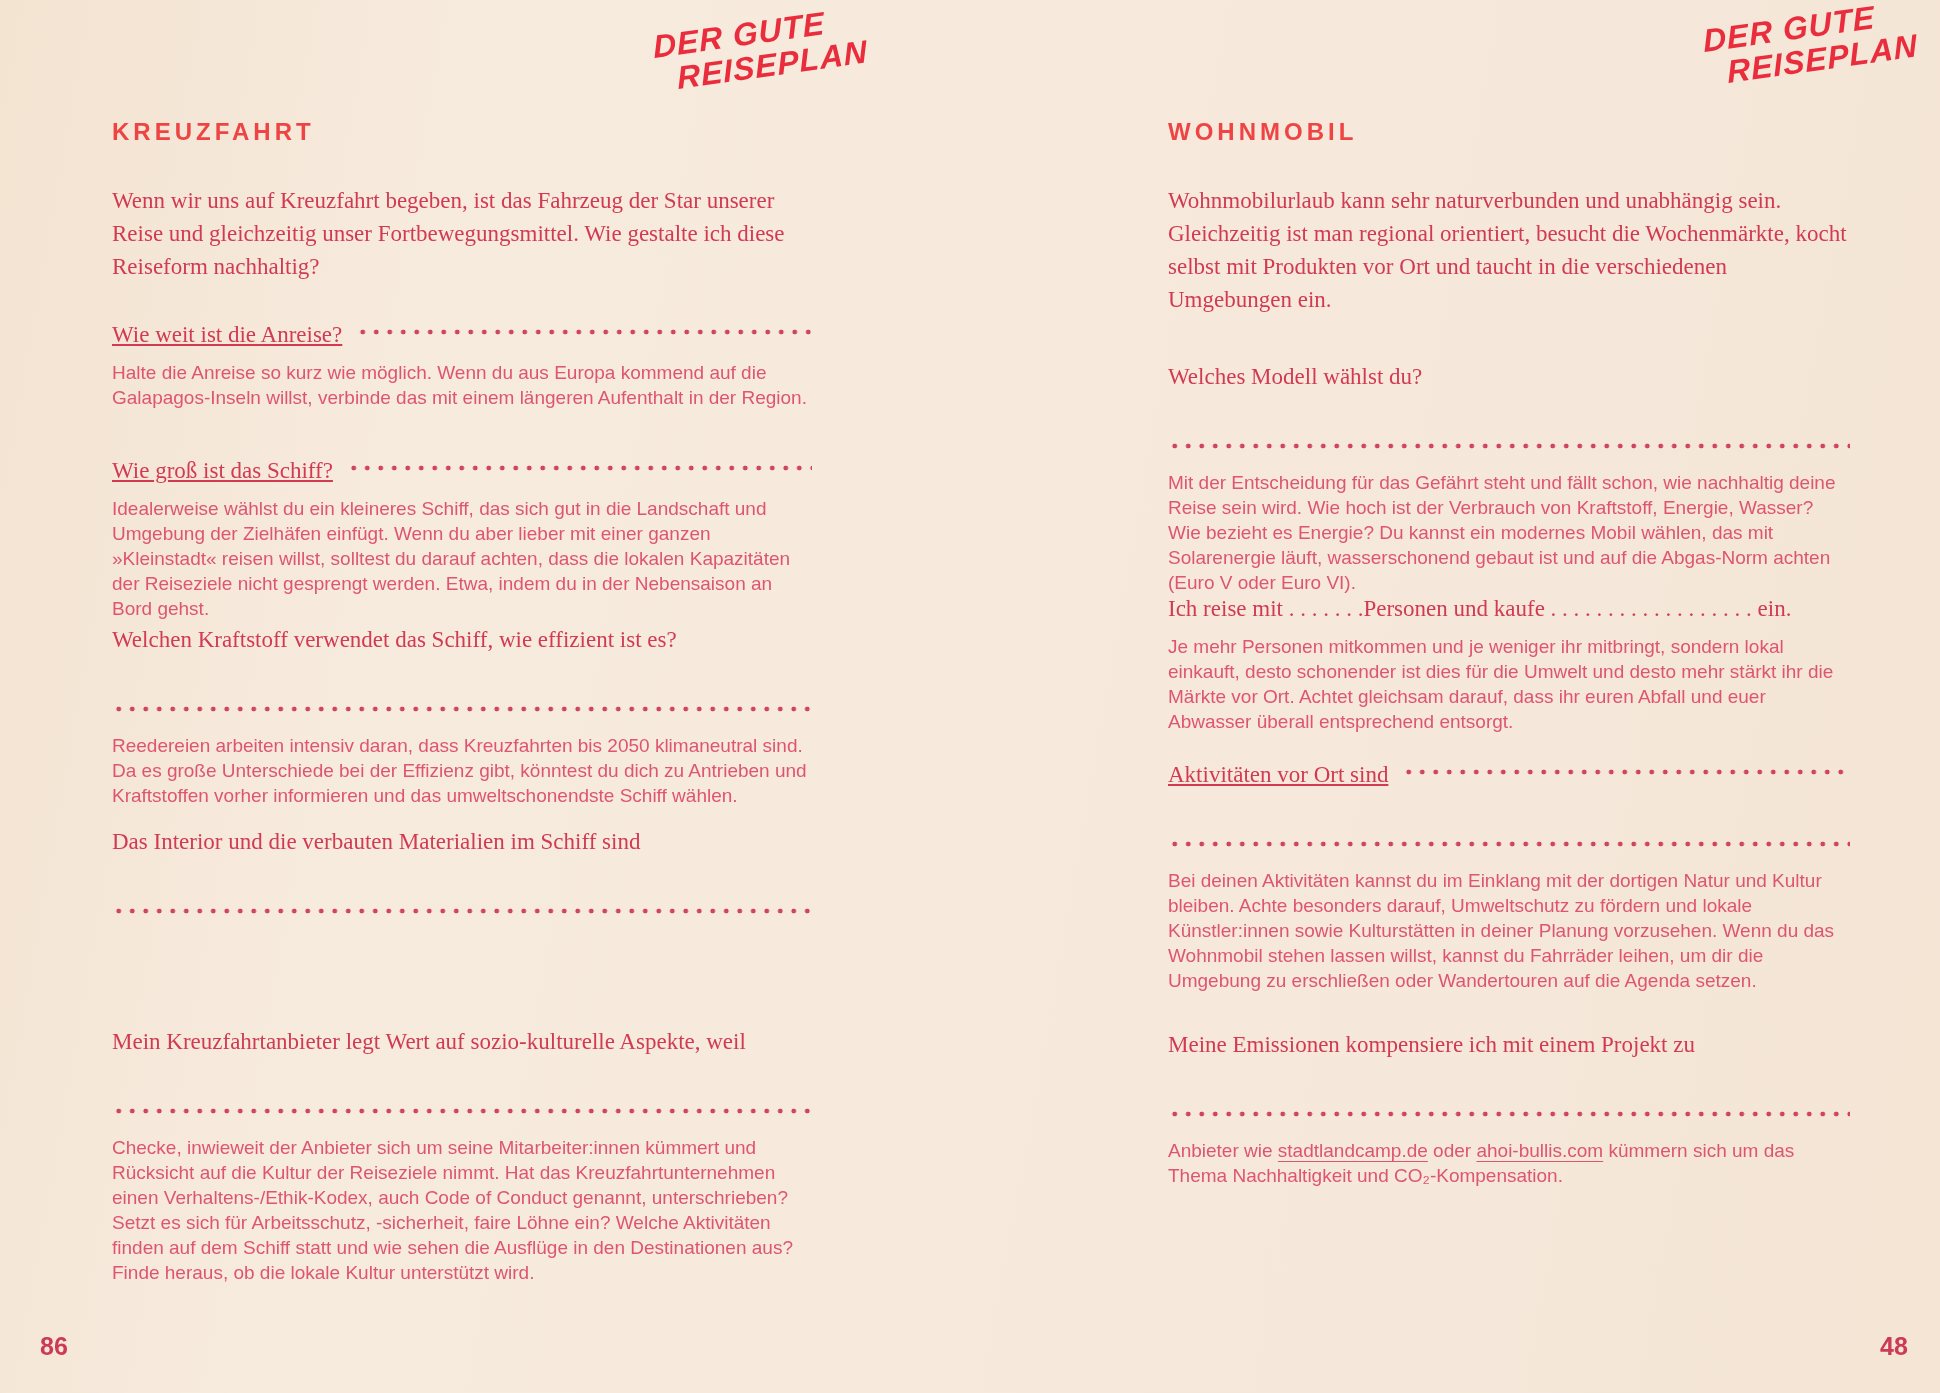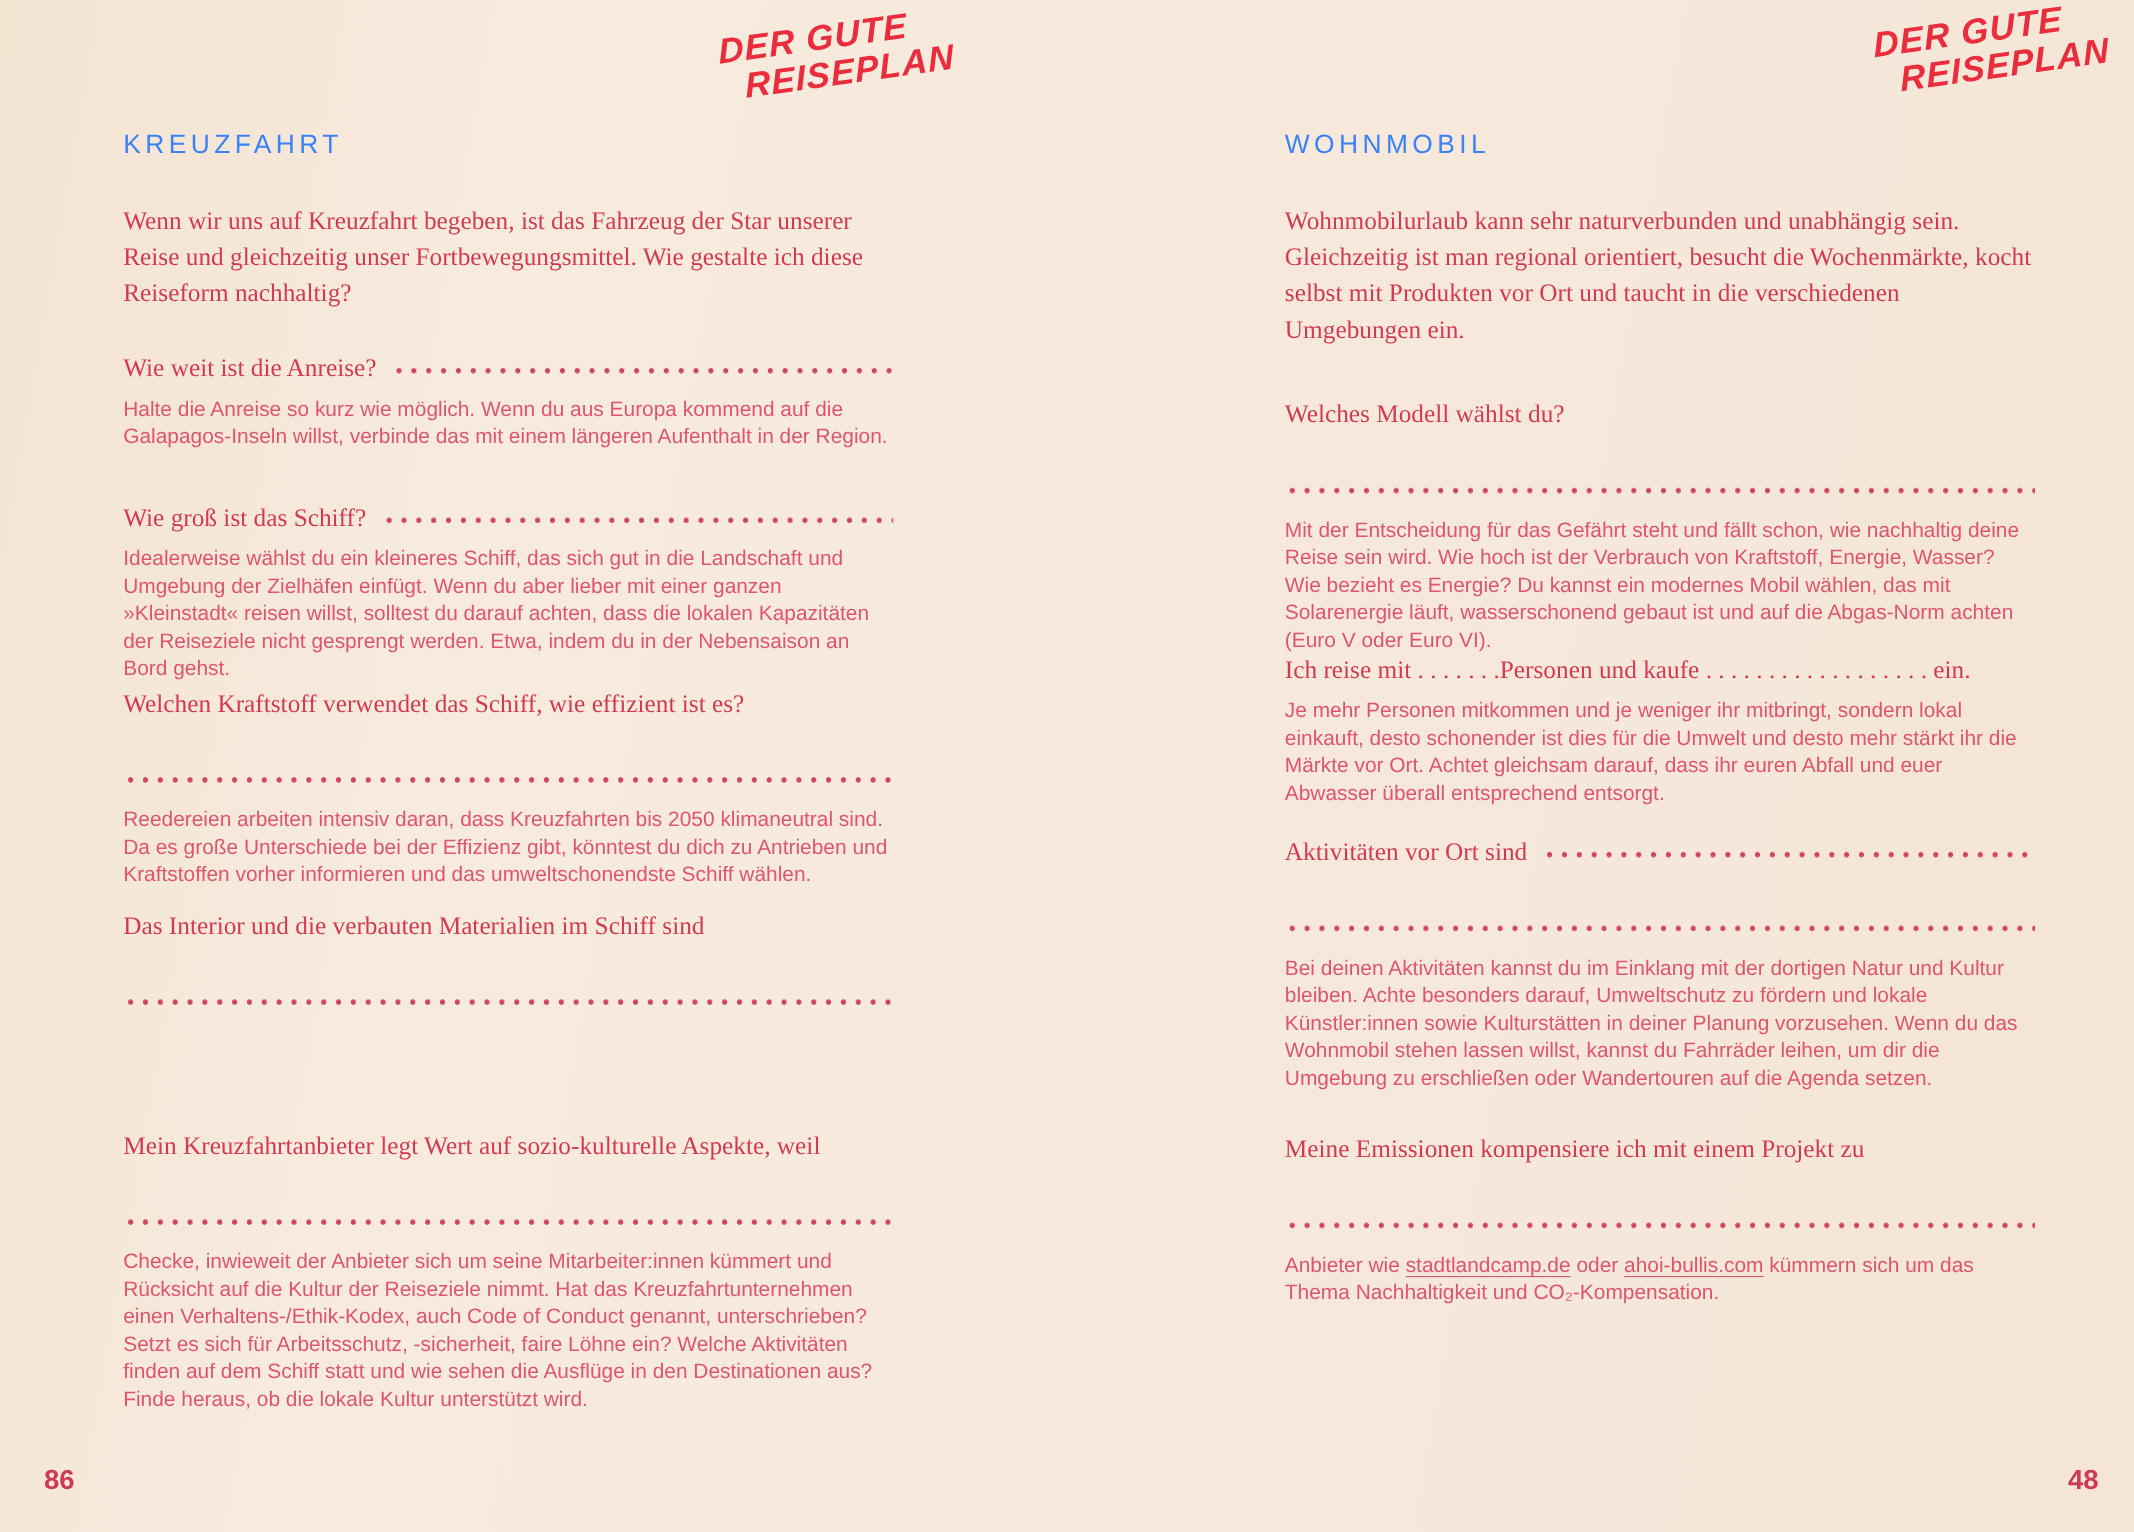--- a/index.html
+++ b/index.html
@@ -19,30 +19,30 @@
     color:var(--serif-red);
   }
   .page{position:absolute;top:0;bottom:0;}
   .page-left{left:112px;width:700px;}
   .page-right{left:1168px;width:682px;}
   .block{position:absolute;left:0;width:100%;}
 
   .page-title{
     font-family:"Liberation Sans","DejaVu Sans",sans-serif;
     font-size:24px;
-    font-weight:400;
+    font-weight:700;
     letter-spacing:4px;
-    color:#3b82f6;
+    color:#ef4444;
   }
   .intro{
     font-size:23px;
     line-height:33px;
     color:var(--serif-red);
   }
-  .q-row{display:flex;align-items:flex-end;}
+  .q-row{display:flex;align-items:center;text-decoration:underline;}
   .q{
     font-size:23px;
     line-height:30px;
     white-space:nowrap;
     color:var(--serif-red);
   }
   .dots{
     height:12px;
     background-image:radial-gradient(circle,var(--dot-red) 2.1px,rgba(0,0,0,0) 2.7px);
     background-size:13.5px 12px;

